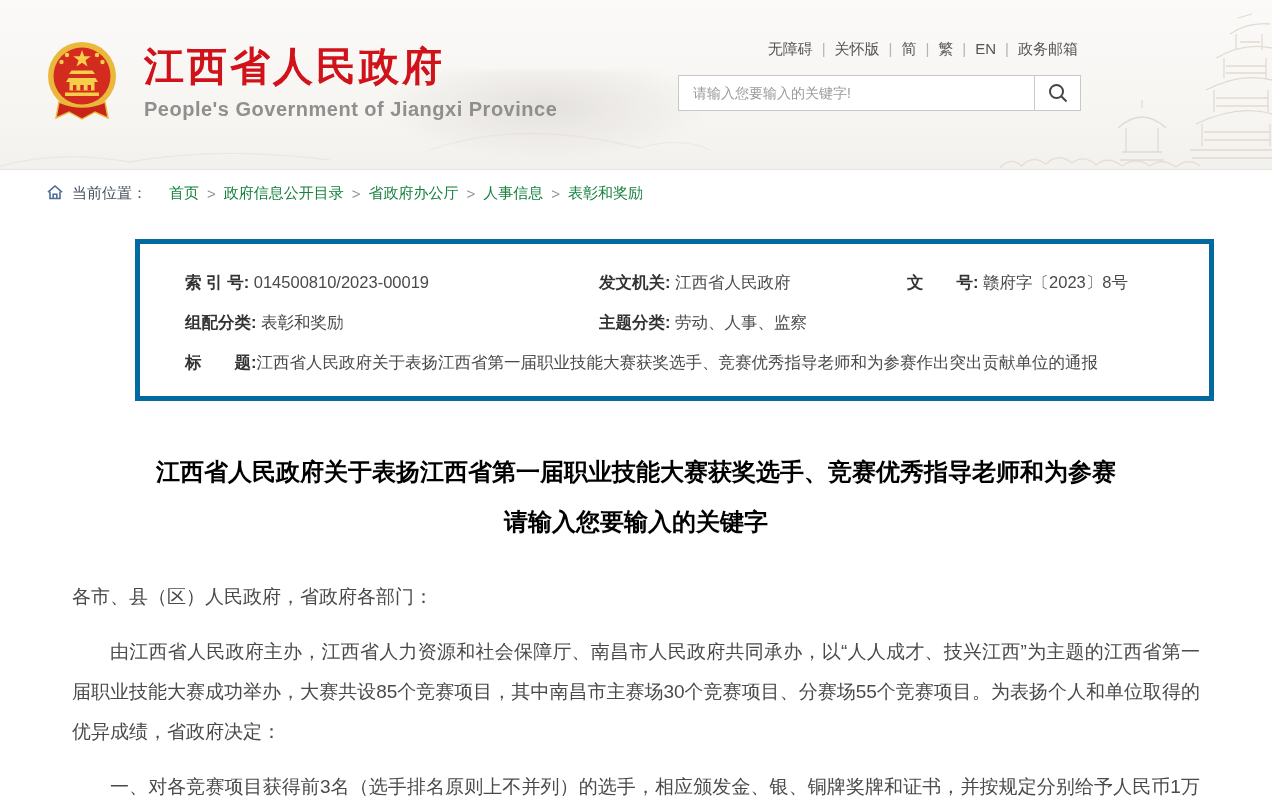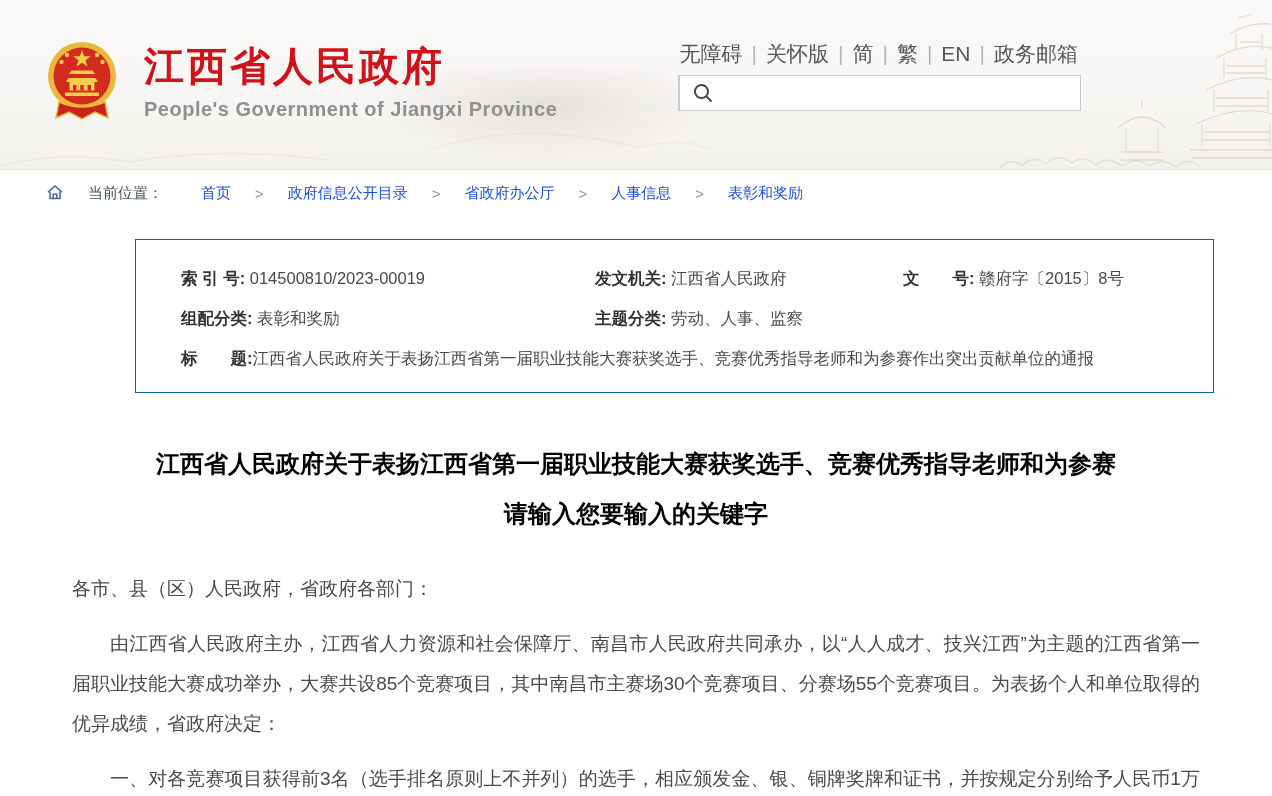--- a/index.html
+++ b/index.html
@@ -33,21 +33,21 @@
     letter-spacing: 3px; line-height: 1.1; margin-top: 6px;
     font-family: "Liberation Sans", "DejaVu Sans", sans-serif;
   }
   .site-name-en {
     font-size: 20px; font-weight: bold; color: #8f8f8f;
     margin-top: 10px; letter-spacing: 0.5px;
   }
 
   .utility-links {
     position: absolute; top: 40px; right: 192px;
-    font-size: 21px; color: #555; white-space: nowrap;
+    font-size: 15px; color: #555; white-space: nowrap;
   }
   .utility-links .u-link { cursor: pointer; padding: 0 2px; }
   .utility-links .u-sep { color: #b5b5b5; padding: 0 7px; }
 
   .search-bar {
     position: absolute; top: 75px; right: 191px;
     width: 403px; height: 36px; background: #fff;
     border: 1px solid #c9c9c9; display: flex; align-items: stretch;
   }
   .search-input {
@@ -58,31 +58,31 @@
   .search-input::placeholder { color: #9a9a9a; }
   .search-btn {
     width: 46px; border: none; border-left: 1px solid #c9c9c9;
     background: #fff; cursor: pointer;
     display: flex; align-items: center; justify-content: center;
   }
 
   
   .breadcrumb {
     height: 46px; display: flex; align-items: center;
-    padding-left: 46px; font-size: 15px; color: #4b5866; background: #fff; gap: 16px;
+    padding-left: 46px; font-size: 15px; color: #4b5866; background: #fff;
   }
   .breadcrumb .home-icon { margin-right: 8px; margin-top: -2px; }
   .breadcrumb .bc-label { color: #44515e; margin-right: 22px; }
-  .breadcrumb .bc-item { color: #1d4ed8; cursor: pointer; }
+  .breadcrumb .bc-item { color: #15803d; cursor: pointer; }
   .breadcrumb .bc-sep { color: #8a949e; padding: 0 8px; }
 
   
   .meta-box {
     margin: 23px 0 0 135px; width: 1079px;
-    border: 1px solid #0369a1;
+    border: 5px solid #0369a1;
     padding: 18px 20px 14px 45px;
   }
   .meta-row {
     display: grid; grid-template-columns: 414px 308px 1fr;
     line-height: 40px; font-size: 16.5px;
   }
   .meta-row.full { display: block; }
   .meta-label { font-weight: bold; color: #333; }
   .meta-value { color: #4a4a4a; }
 
@@ -147,20 +147,21 @@
       <div class="site-name-cn">江西省人民政府</div>
       <div class="site-name-en">People's Government of Jiangxi Province</div>
     </div>
   </div>
 
   <nav class="utility-links">
     <span class="u-link">无障碍</span><span class="u-sep">|</span><span class="u-link">关怀版</span><span class="u-sep">|</span><span class="u-link">简</span><span class="u-sep">|</span><span class="u-link">繁</span><span class="u-sep">|</span><span class="u-link">EN</span><span class="u-sep">|</span><span class="u-link">政务邮箱</span>
   </nav>
 
   <div class="search-bar">
+    <input class="search-input" type="text" placeholder="请输入您要输入的关键字!" style="">
     <button class="search-btn">
       <svg width="22" height="22" viewBox="0 0 22 22" fill="none" stroke="#444" stroke-width="2">
         <circle cx="9.5" cy="9.5" r="6.5"></circle>
         <line x1="14.5" y1="14.5" x2="19.5" y2="19.5"></line>
       </svg>
     </button>
   </div>
 </header>
 
 <nav class="breadcrumb">
@@ -186,21 +187,21 @@
     <div>
       <span class="meta-label">索 引 号:</span>
       <span class="meta-value">014500810/2023-00019</span>
     </div>
     <div>
       <span class="meta-label">发文机关:</span>
       <span class="meta-value">江西省人民政府</span>
     </div>
     <div>
       <span class="meta-label">文　　号:</span>
-      <span class="meta-value">赣府字〔2015〕8号</span>
+      <span class="meta-value">赣府字〔2023〕8号</span>
     </div>
   </div>
   <div class="meta-row">
     <div>
       <span class="meta-label">组配分类:</span>
       <span class="meta-value">表彰和奖励</span>
     </div>
     <div>
       <span class="meta-label">主题分类:</span>
       <span class="meta-value">劳动、人事、监察</span>

